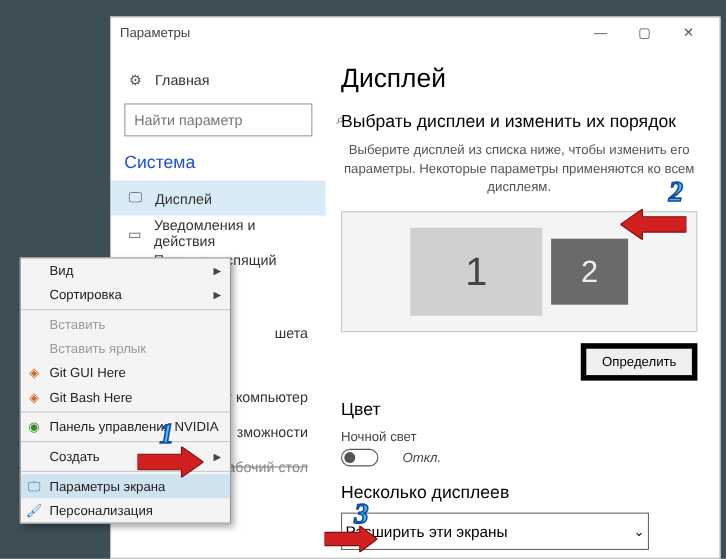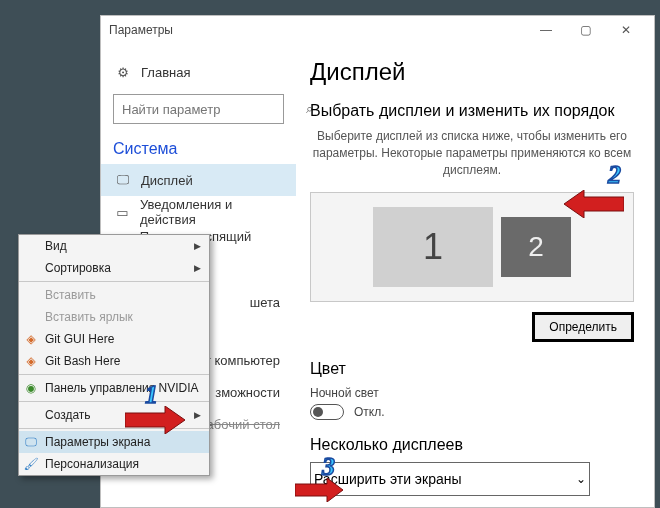--- a/index.html
+++ b/index.html
@@ -22,22 +22,22 @@
   .sec-label { color:#1d4ed8; font-size:16px; margin: 12px 0 6px 0; }
   .main { flex:1; padding: 14px 20px 0 14px; overflow:hidden; }
   h1 { font-weight: 300; font-size: 24px; margin-bottom: 16px; }
   h2 { font-weight: 400; font-size: 16px; margin: 10px 0 8px 0; }
   .help { font-size: 12px; color:#555; line-height: 1.4; margin-bottom: 14px; text-align: center; }
   .arrangebox { border:1px solid #c8c8c8; background:#f4f4f4; height:110px; display:flex; align-items:center; justify-content:center; gap:8px; position:relative; }
   .mon { display:flex; align-items:center; justify-content:center; font-size:36px; color:#444; }
   .mon1 { width:120px; height:80px; background:#d0d0d0; }
   .mon2 { width:70px; height:60px; background:#6a6a6a; color:#eee; font-size:28px; }
   .btnrow { display:flex; gap:8px; justify-content:flex-end; margin:10px 0 18px 0; }
-  .btn { border:3px solid #000000; background:#efefef; font-size:12px; padding:5px 14px; }
-  .toggle-row { display:flex; align-items:center; gap:10px; font-size:12px; color:#444; margin-top:4px; }
+  .btn { border:5px solid #000000; background:#efefef; font-size:12px; padding:5px 14px; }
+  .toggle-row { display:flex; align-items:center; gap:22px; font-size:12px; color:#444; margin-top:4px;font-style:italic; }
   .toggle { width:34px; height:16px; border:1px solid #555; border-radius:10px; position:relative; }
   .toggle::after { content:""; position:absolute; left:2px; top:2px; width:10px; height:10px; border-radius:50%; background:#555; }
   .tog-label { font-size:12px; color:#444; margin-top:4px; }
   .dropdown { display:flex; align-items:center; justify-content:space-between; border:1px solid #666; height:34px; padding:0 3px; font-size:14px; margin-top:6px; width: 280px; }
   .chev { font-size:12px; }
   .cb-row { display:flex; align-items:center; gap:10px; margin-top:14px; }
   .cb { width:18px; height:18px; border:2px solid #222; }
 
   
   .ctx { position:absolute; left:18px; top:234px; width:192px; background:#f4f4f4; border:1px solid #9a9a9a; box-shadow:3px 3px 6px rgba(0,0,0,.35); font-size:12px; color:#222; }

